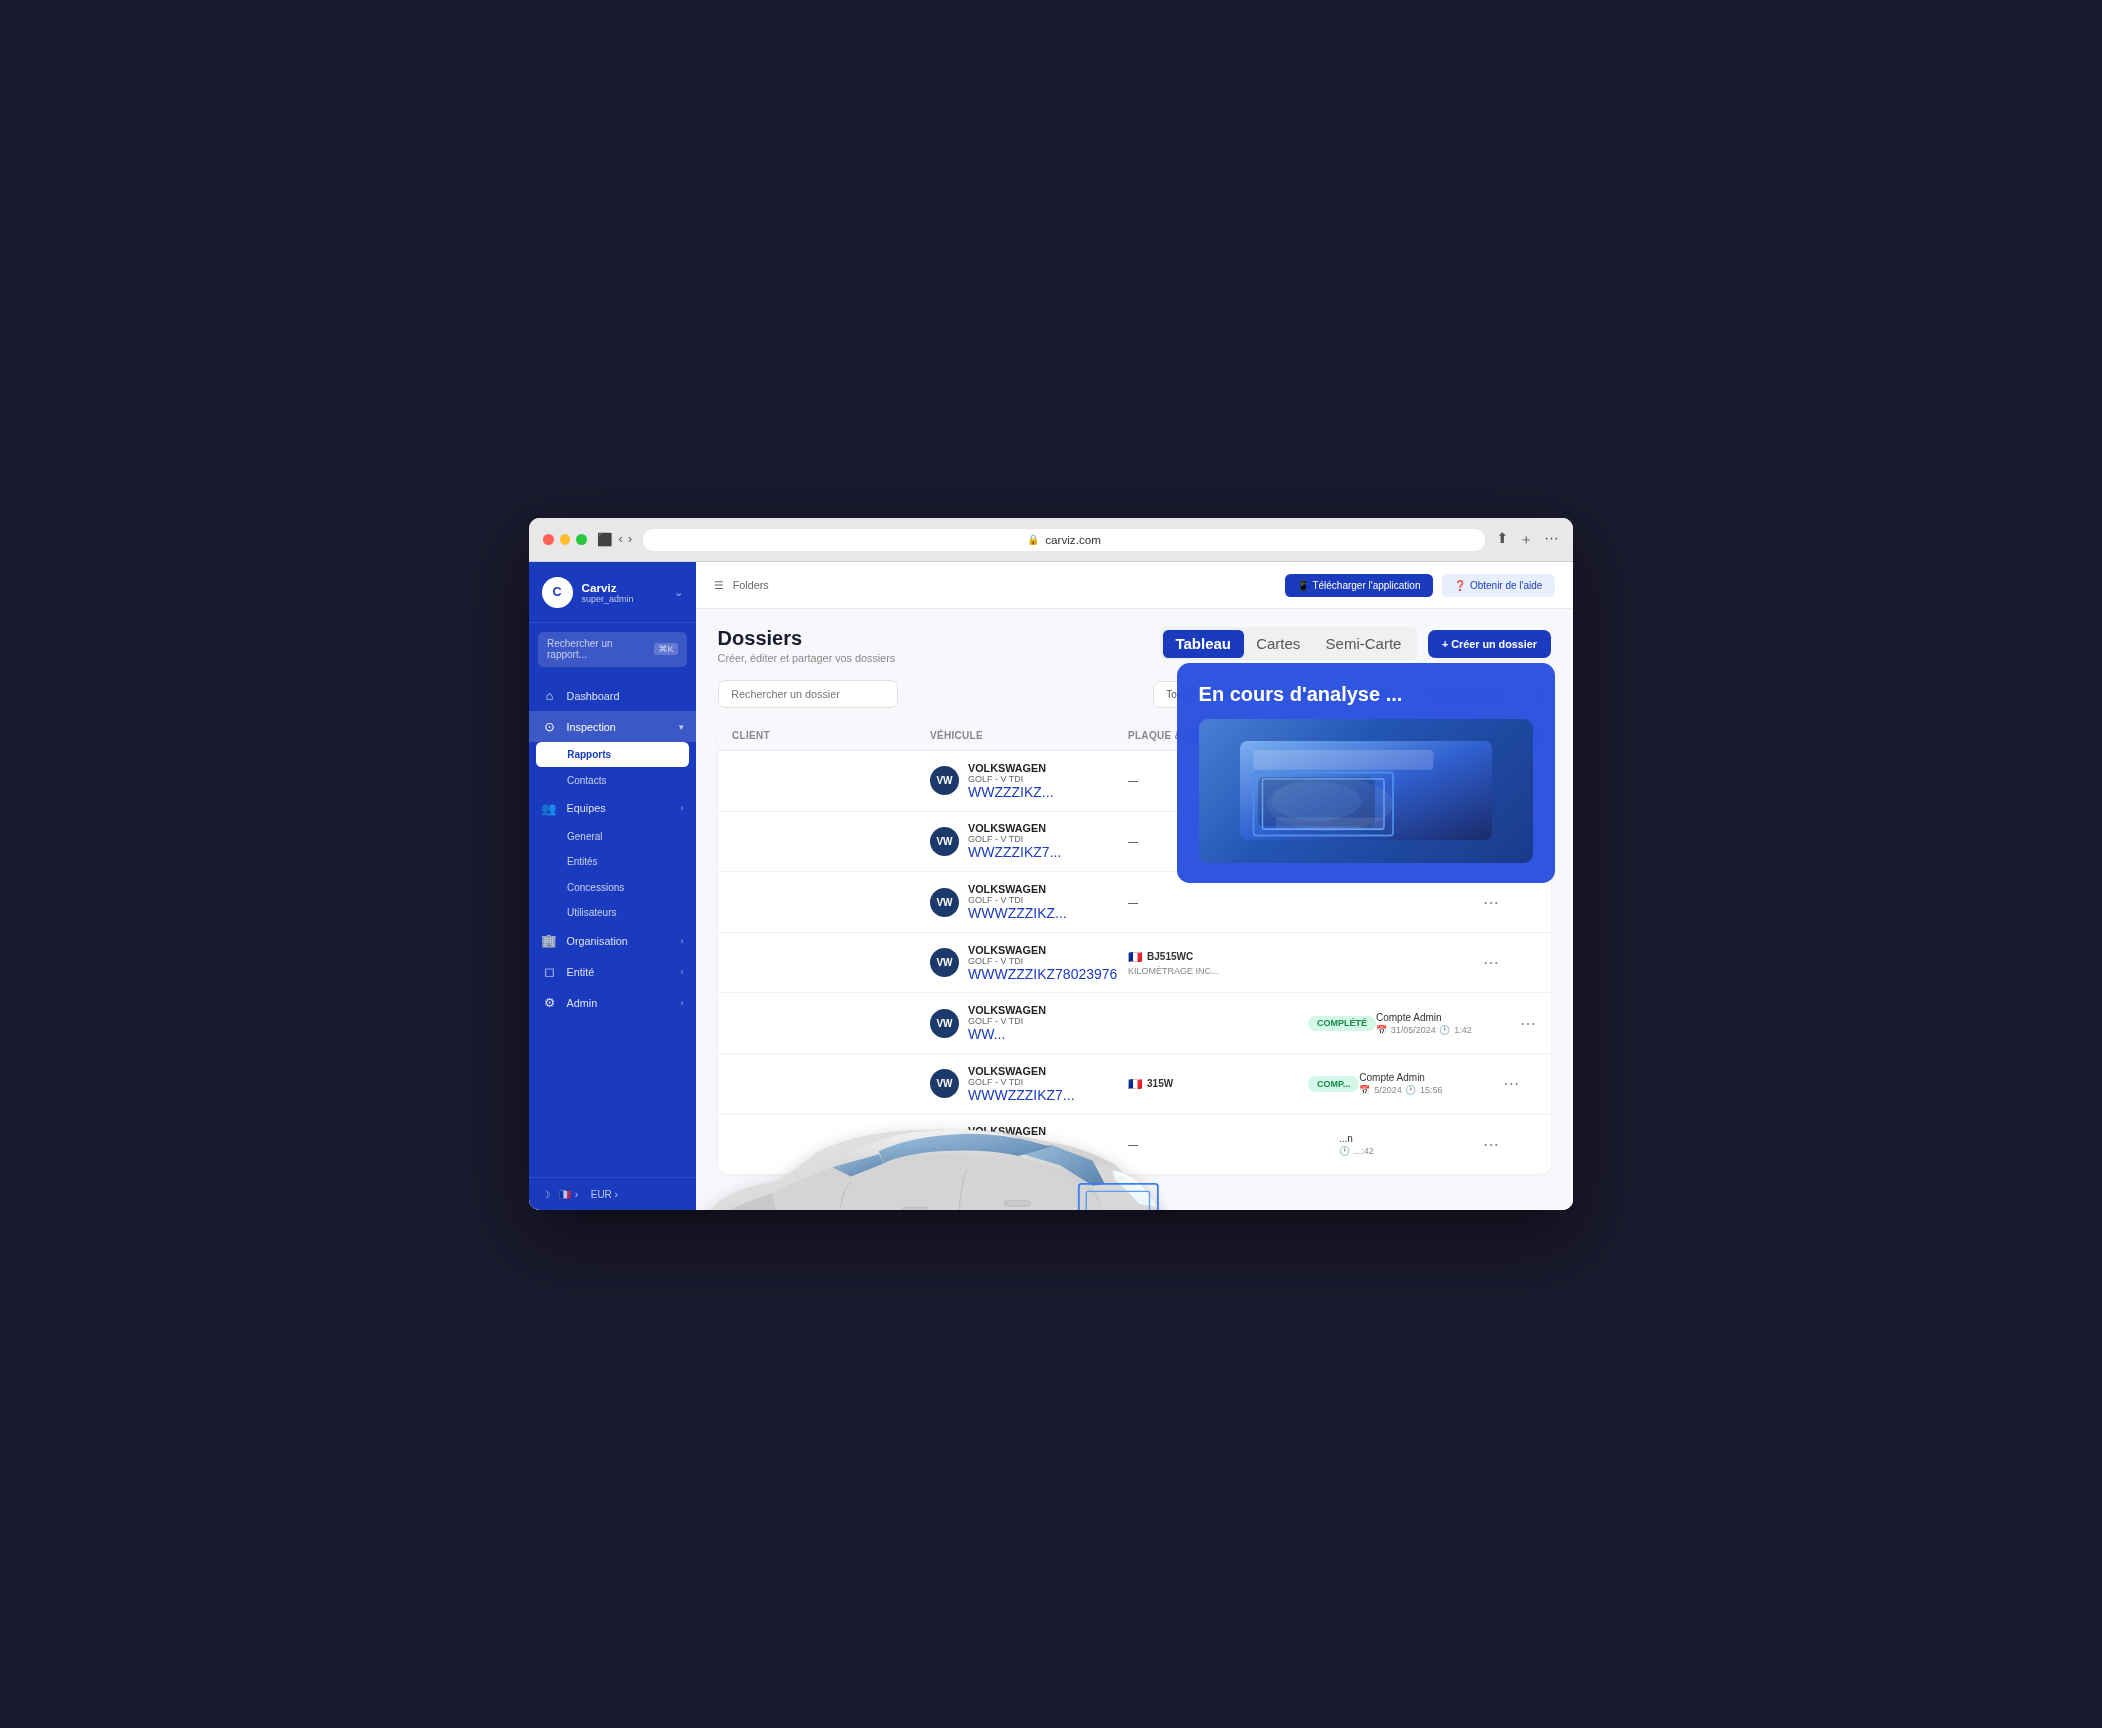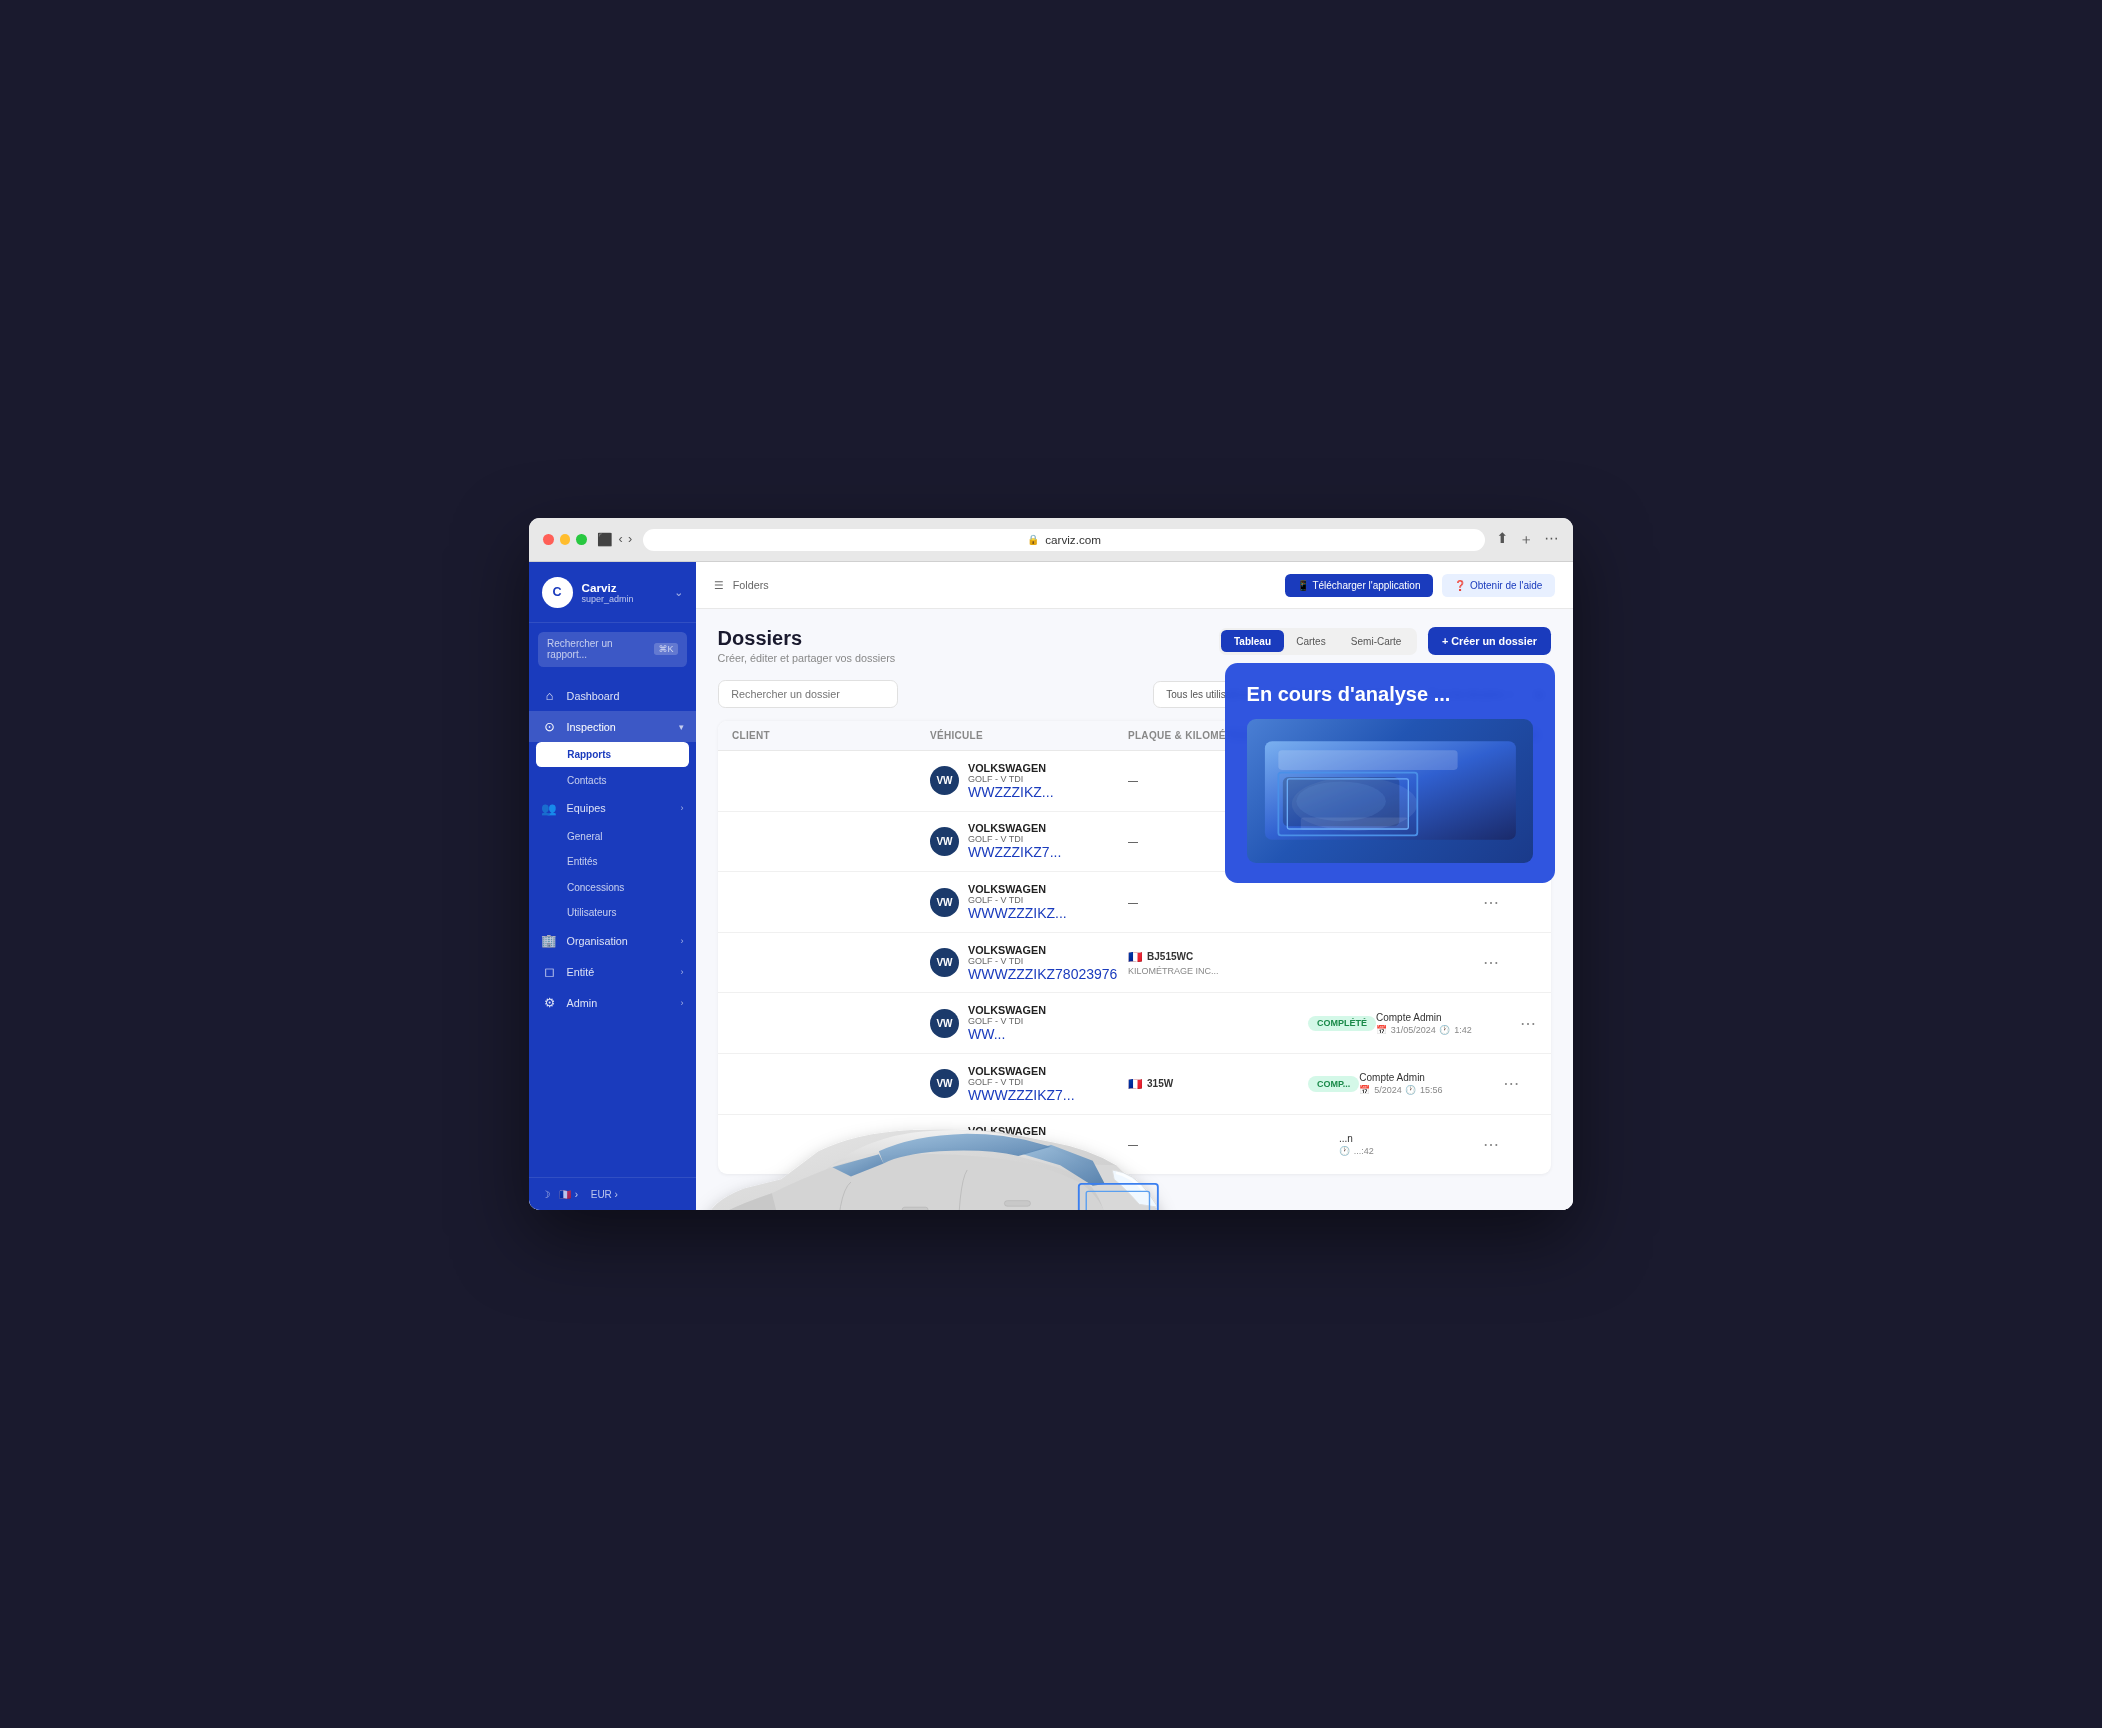--- a/index.html
+++ b/index.html
@@ -265,21 +265,21 @@
       display: flex;
       align-items: center;
       gap: 0;
       background: #f0f0f0;
       border-radius: 7.2px;
       padding: 2.7px;
     }
 
     .view-tab {
       padding: 5.4px 12.6px;
-      font-size: 10px;
+      font-size: 15px;
       cursor: pointer;
       border-radius: 5.4px;
       color: #555;
     }
 
     .view-tab.active {
       background: #1a3bbd;
       color: white;
       font-weight: 600;
     }
@@ -411,21 +411,21 @@
       cursor: pointer;
       font-size: 16px;
       color: #888;
     }
 
     
     .analysis-overlay {
       position: absolute;
       top: 54px;
       right: 18px;
-      width: 330px;
+      width: 378px;
       background: rgba(30, 70, 220, 0.92);
       border-radius: 12.6px;
       padding: 20px 21.6px;
       color: white;
       z-index: 20;
       backdrop-filter: blur(3.6px);
     }
 
     .analysis-title {
       font-size: 20px;

